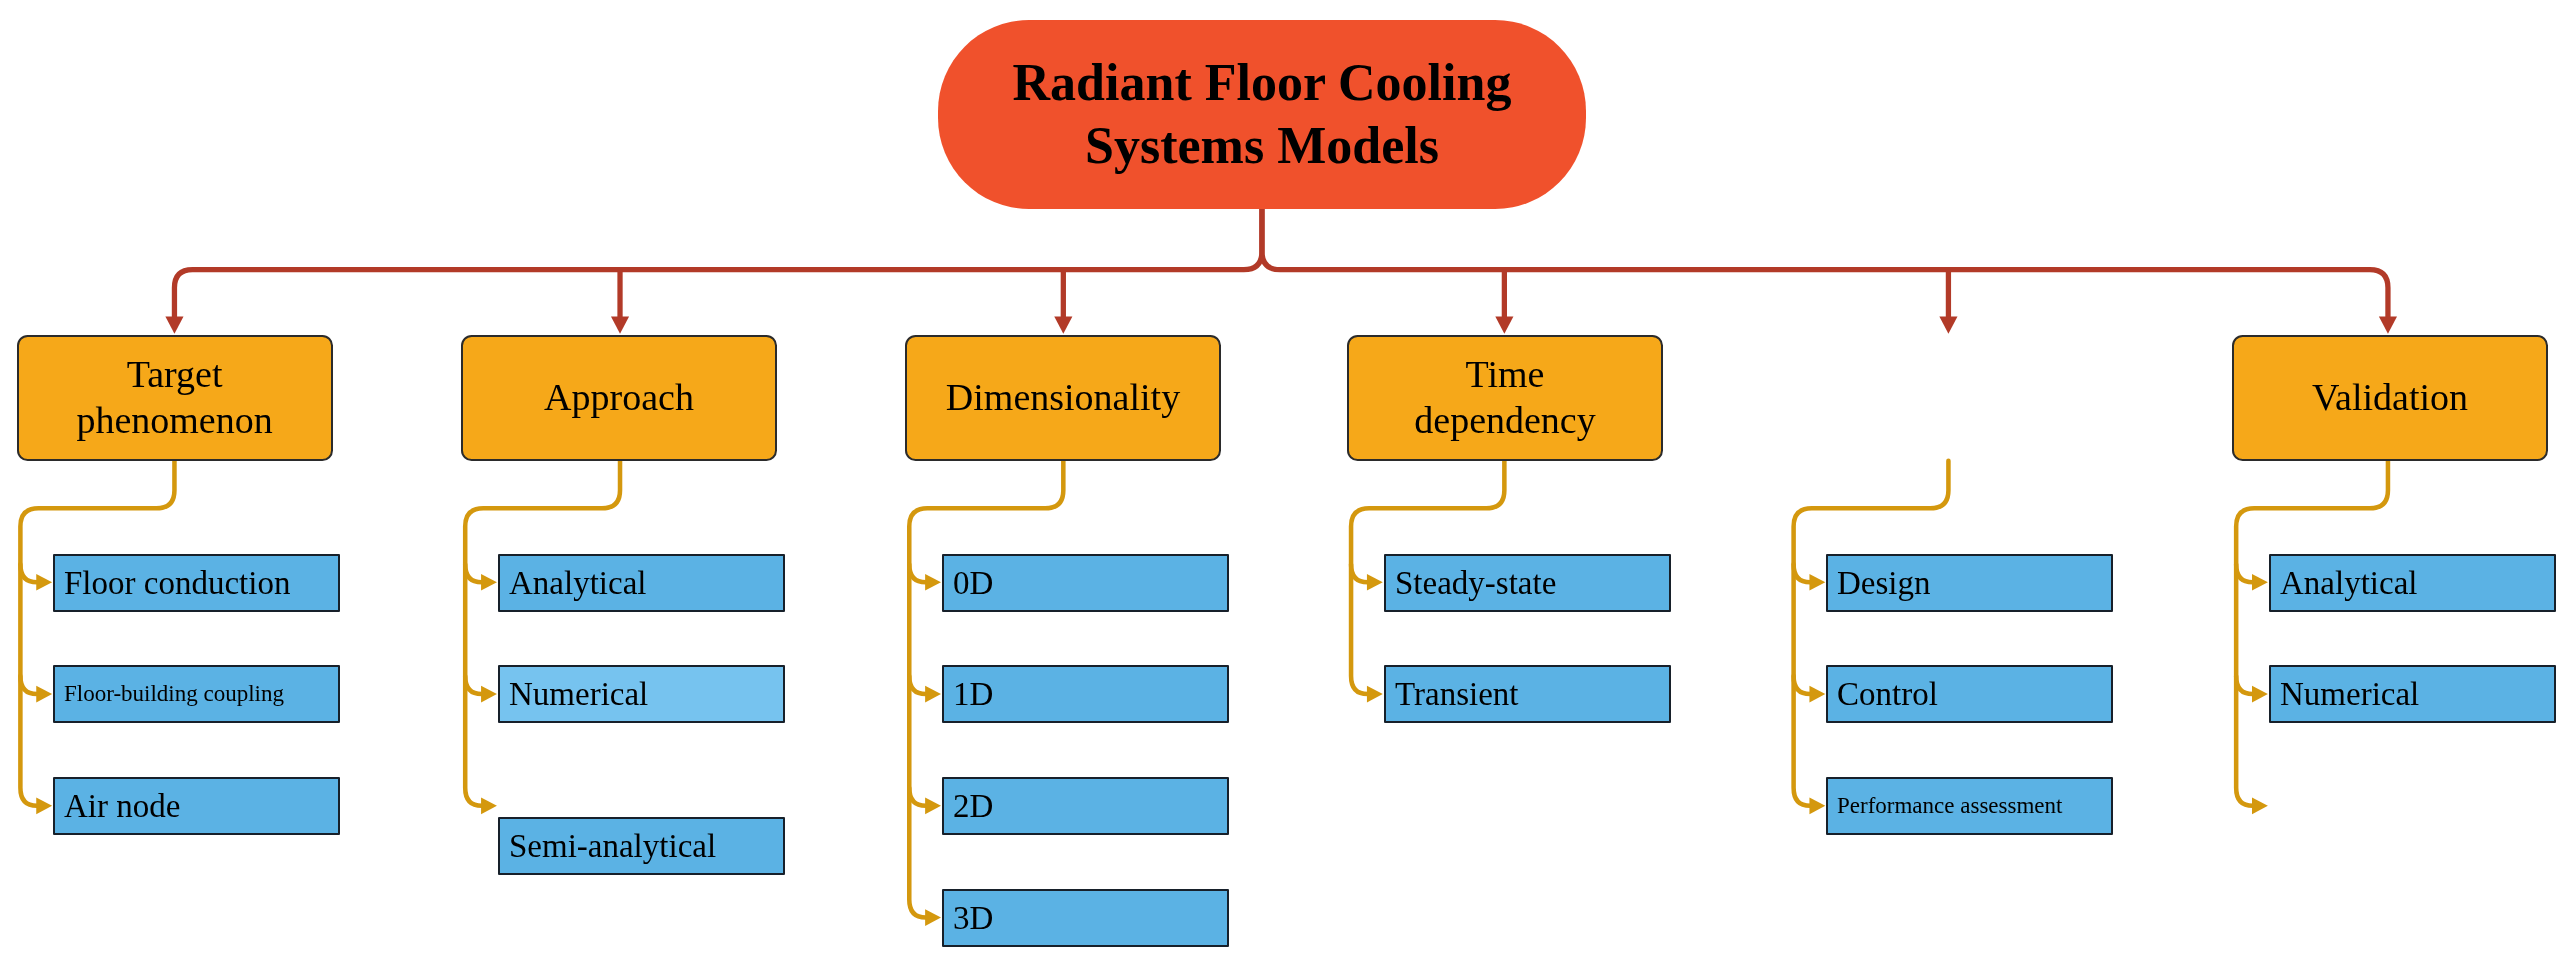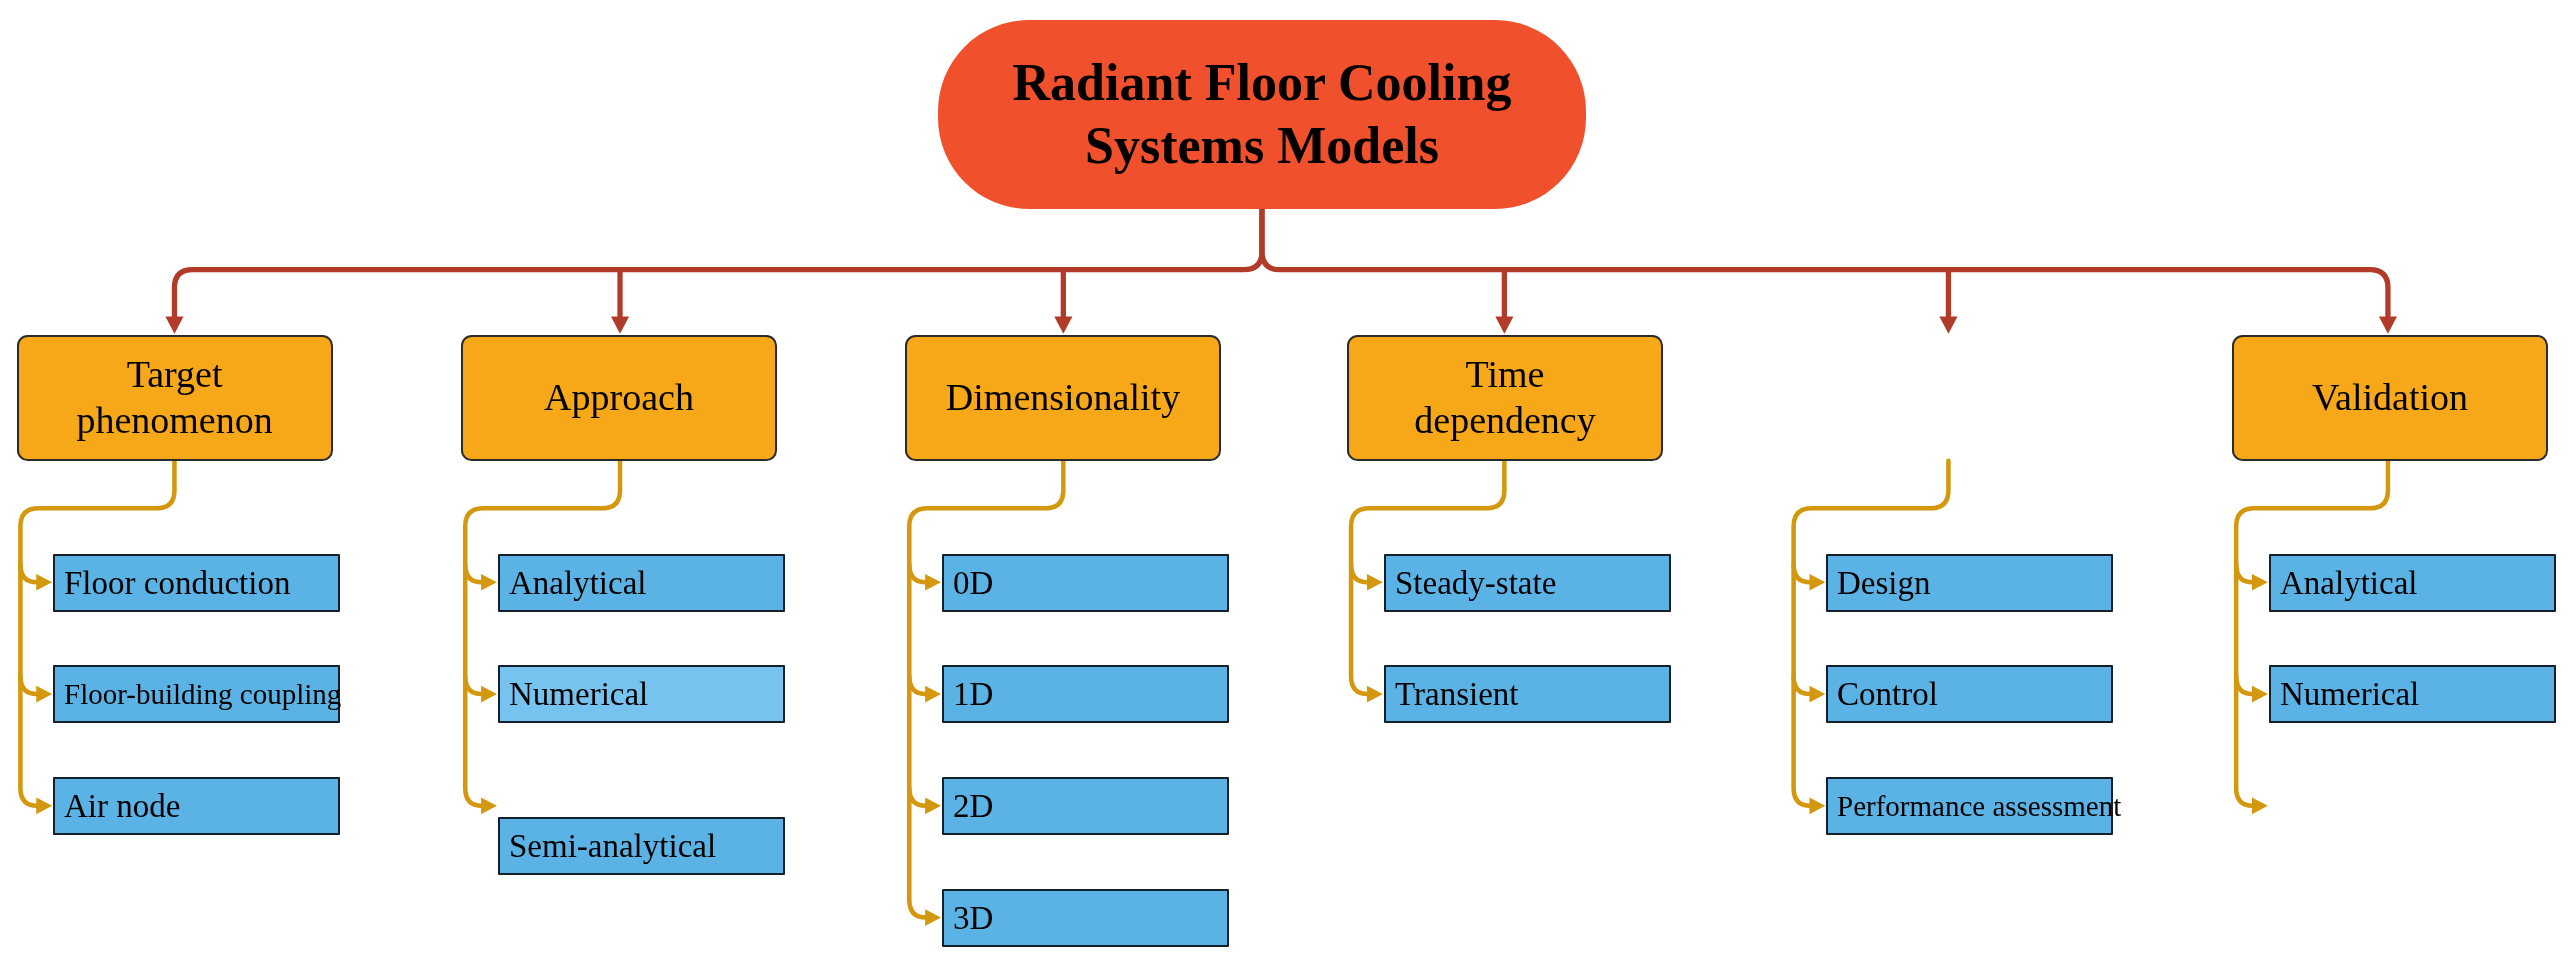--- a/index.html
+++ b/index.html
@@ -18,21 +18,21 @@
   .node{position:absolute;box-sizing:border-box;display:flex;align-items:center;}
   .root-node{left:938px;top:19.6px;width:648px;height:189px;background:var(--root-fill);
              border-radius:91px;justify-content:center;text-align:center;
              font-weight:bold;font-size:52px;line-height:1.22;white-space:pre-line;}
   .cat{top:335px;width:316px;height:126px;background:var(--branch-fill);
        border:2.3px solid var(--node-border);border-radius:10.6px;justify-content:center;
        text-align:center;font-size:38px;line-height:1.2;white-space:pre-line;}
   .leaf{width:287px;height:58px;background:var(--leaf-fill);border:2.3px solid var(--leaf-border);
         border-radius:1px;padding-left:9px;font-size:33px;white-space:nowrap;}
   .leaf.light{background:var(--leaf-fill-light);}
-  .leaf.small{font-size:29px;}
+  .leaf.small{font-size:23px;}
 </style>
 </head>
 <body>
 
 <div class="canvas">
 
   <svg class="connectors" viewBox="0 0 3411 1283">
 
     <path class="trunk" d="M1671 276 V333 Q1671 357 1647 357 H255 Q231 357 231 381 V422"></path>
     <path class="trunk" d="M1671 276 V333 Q1671 357 1695 357 H3138 Q3162 357 3162 381 V422"></path>

